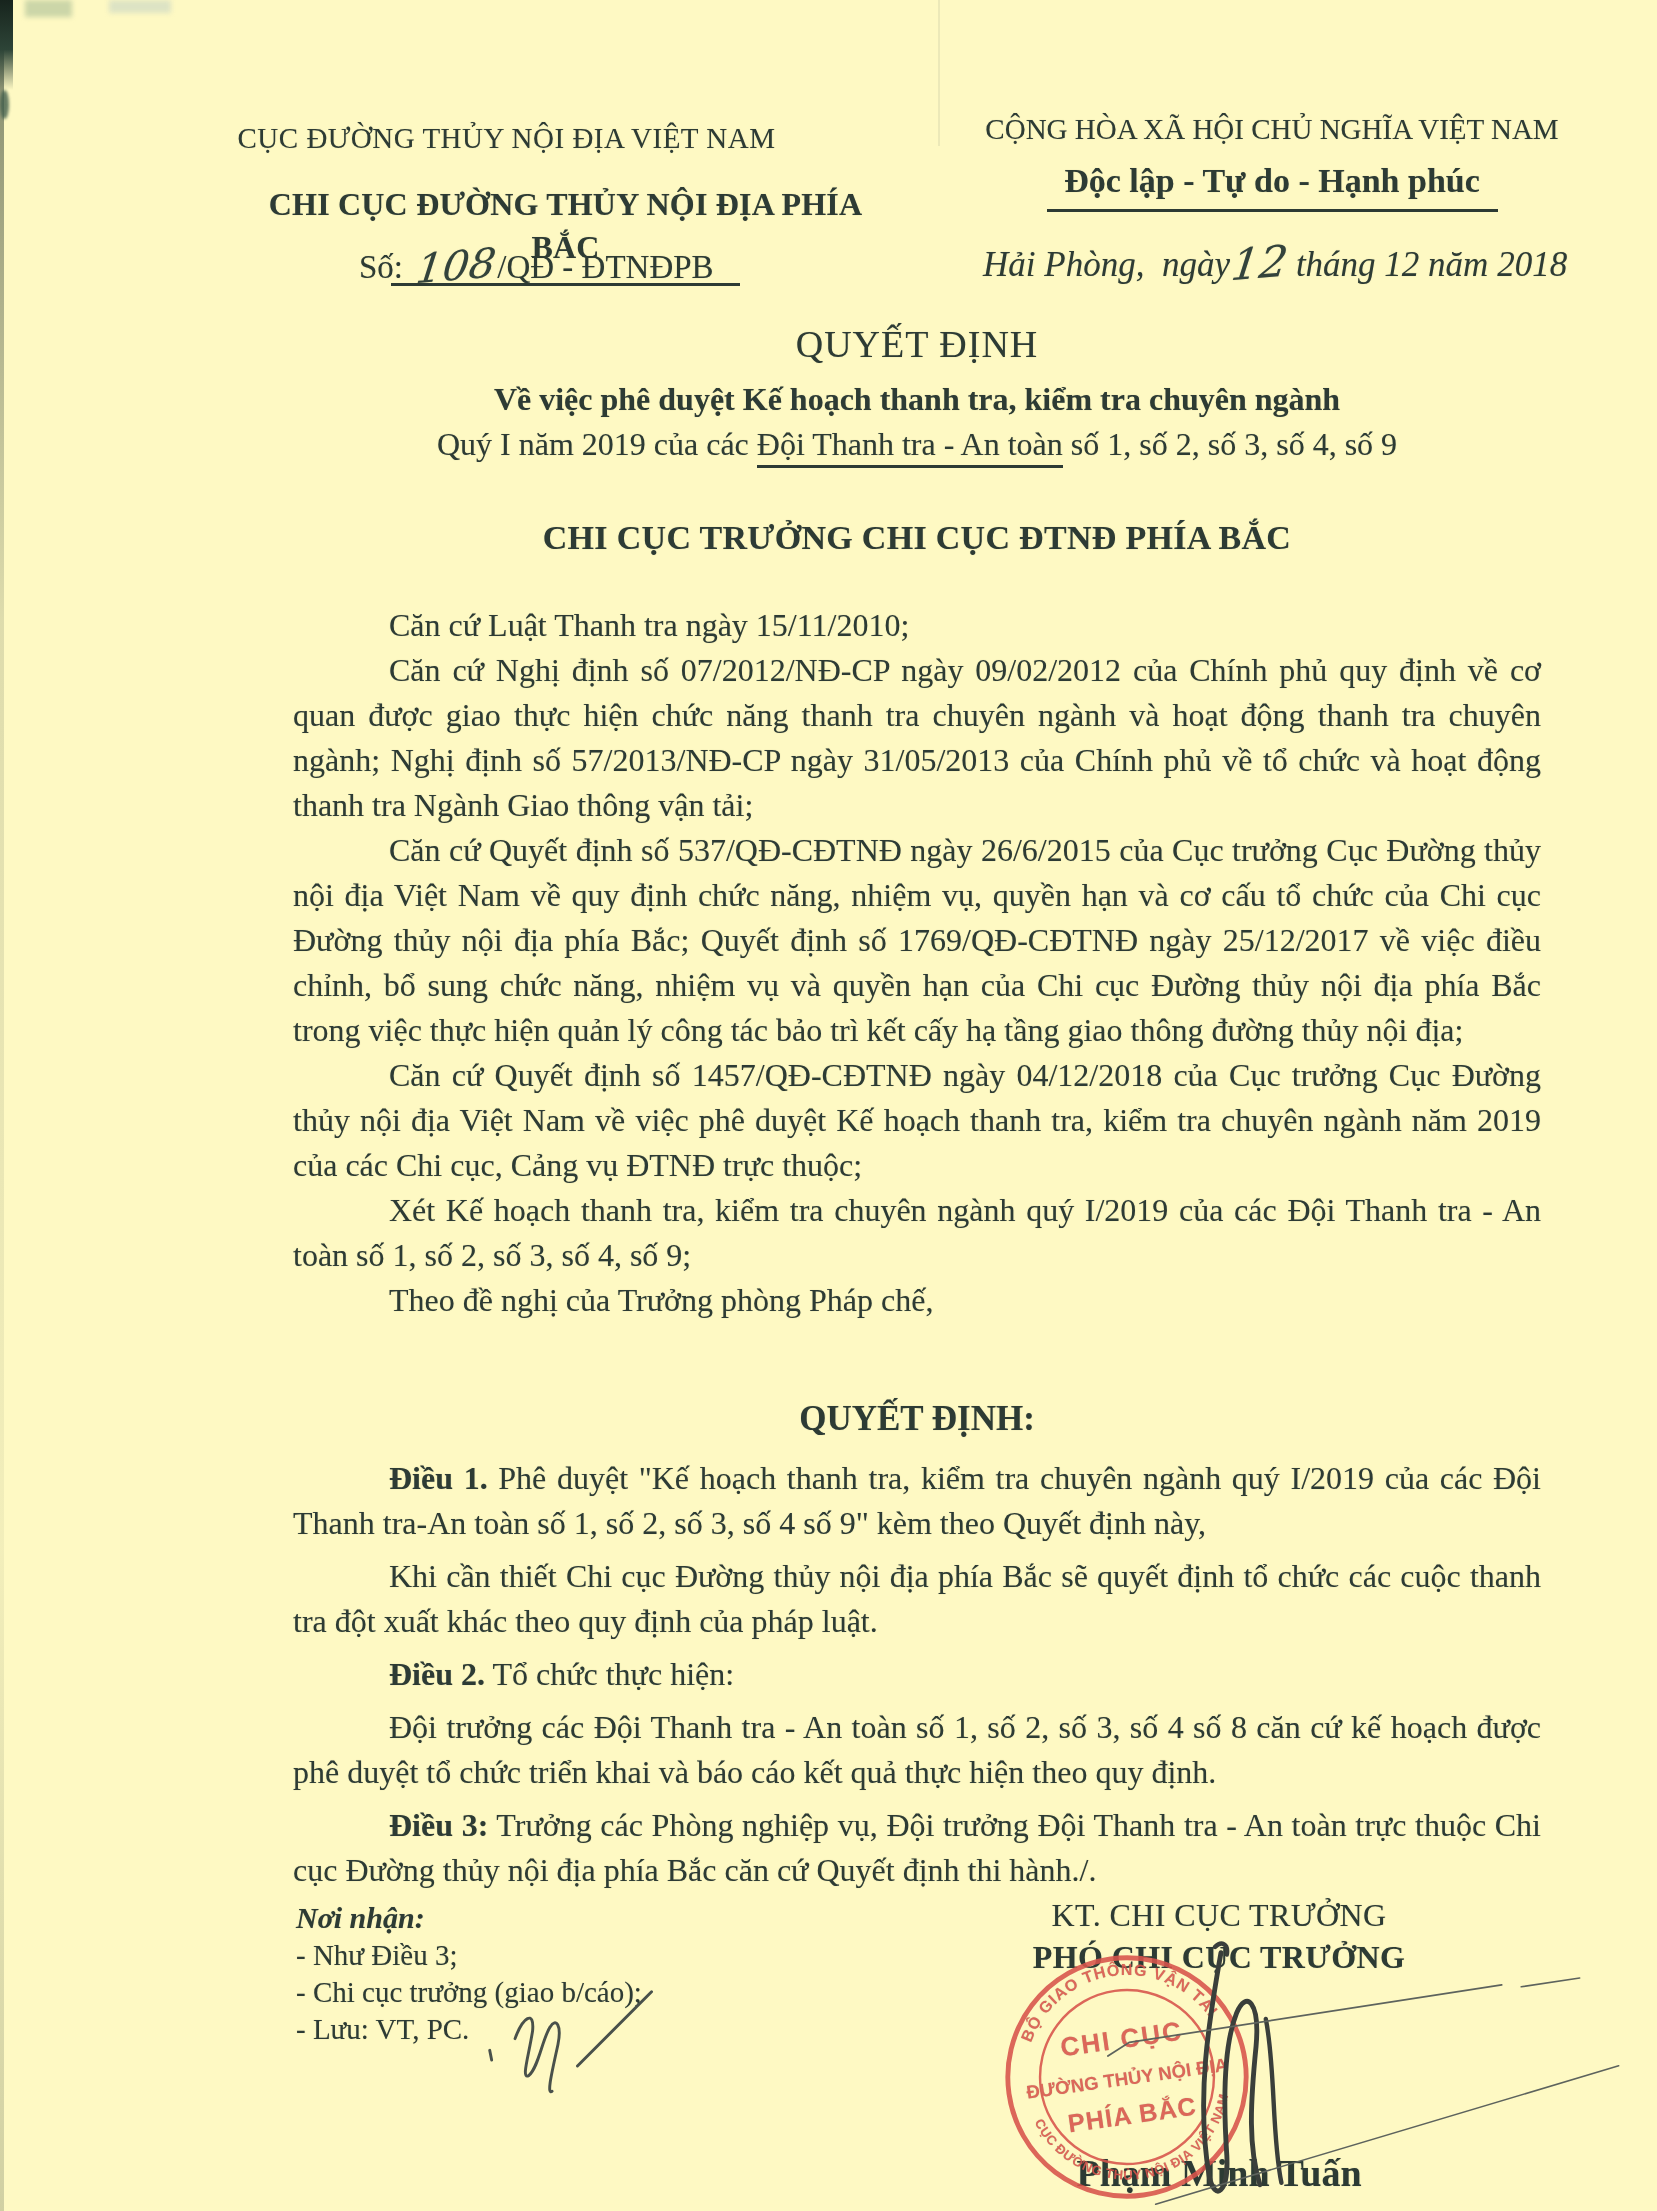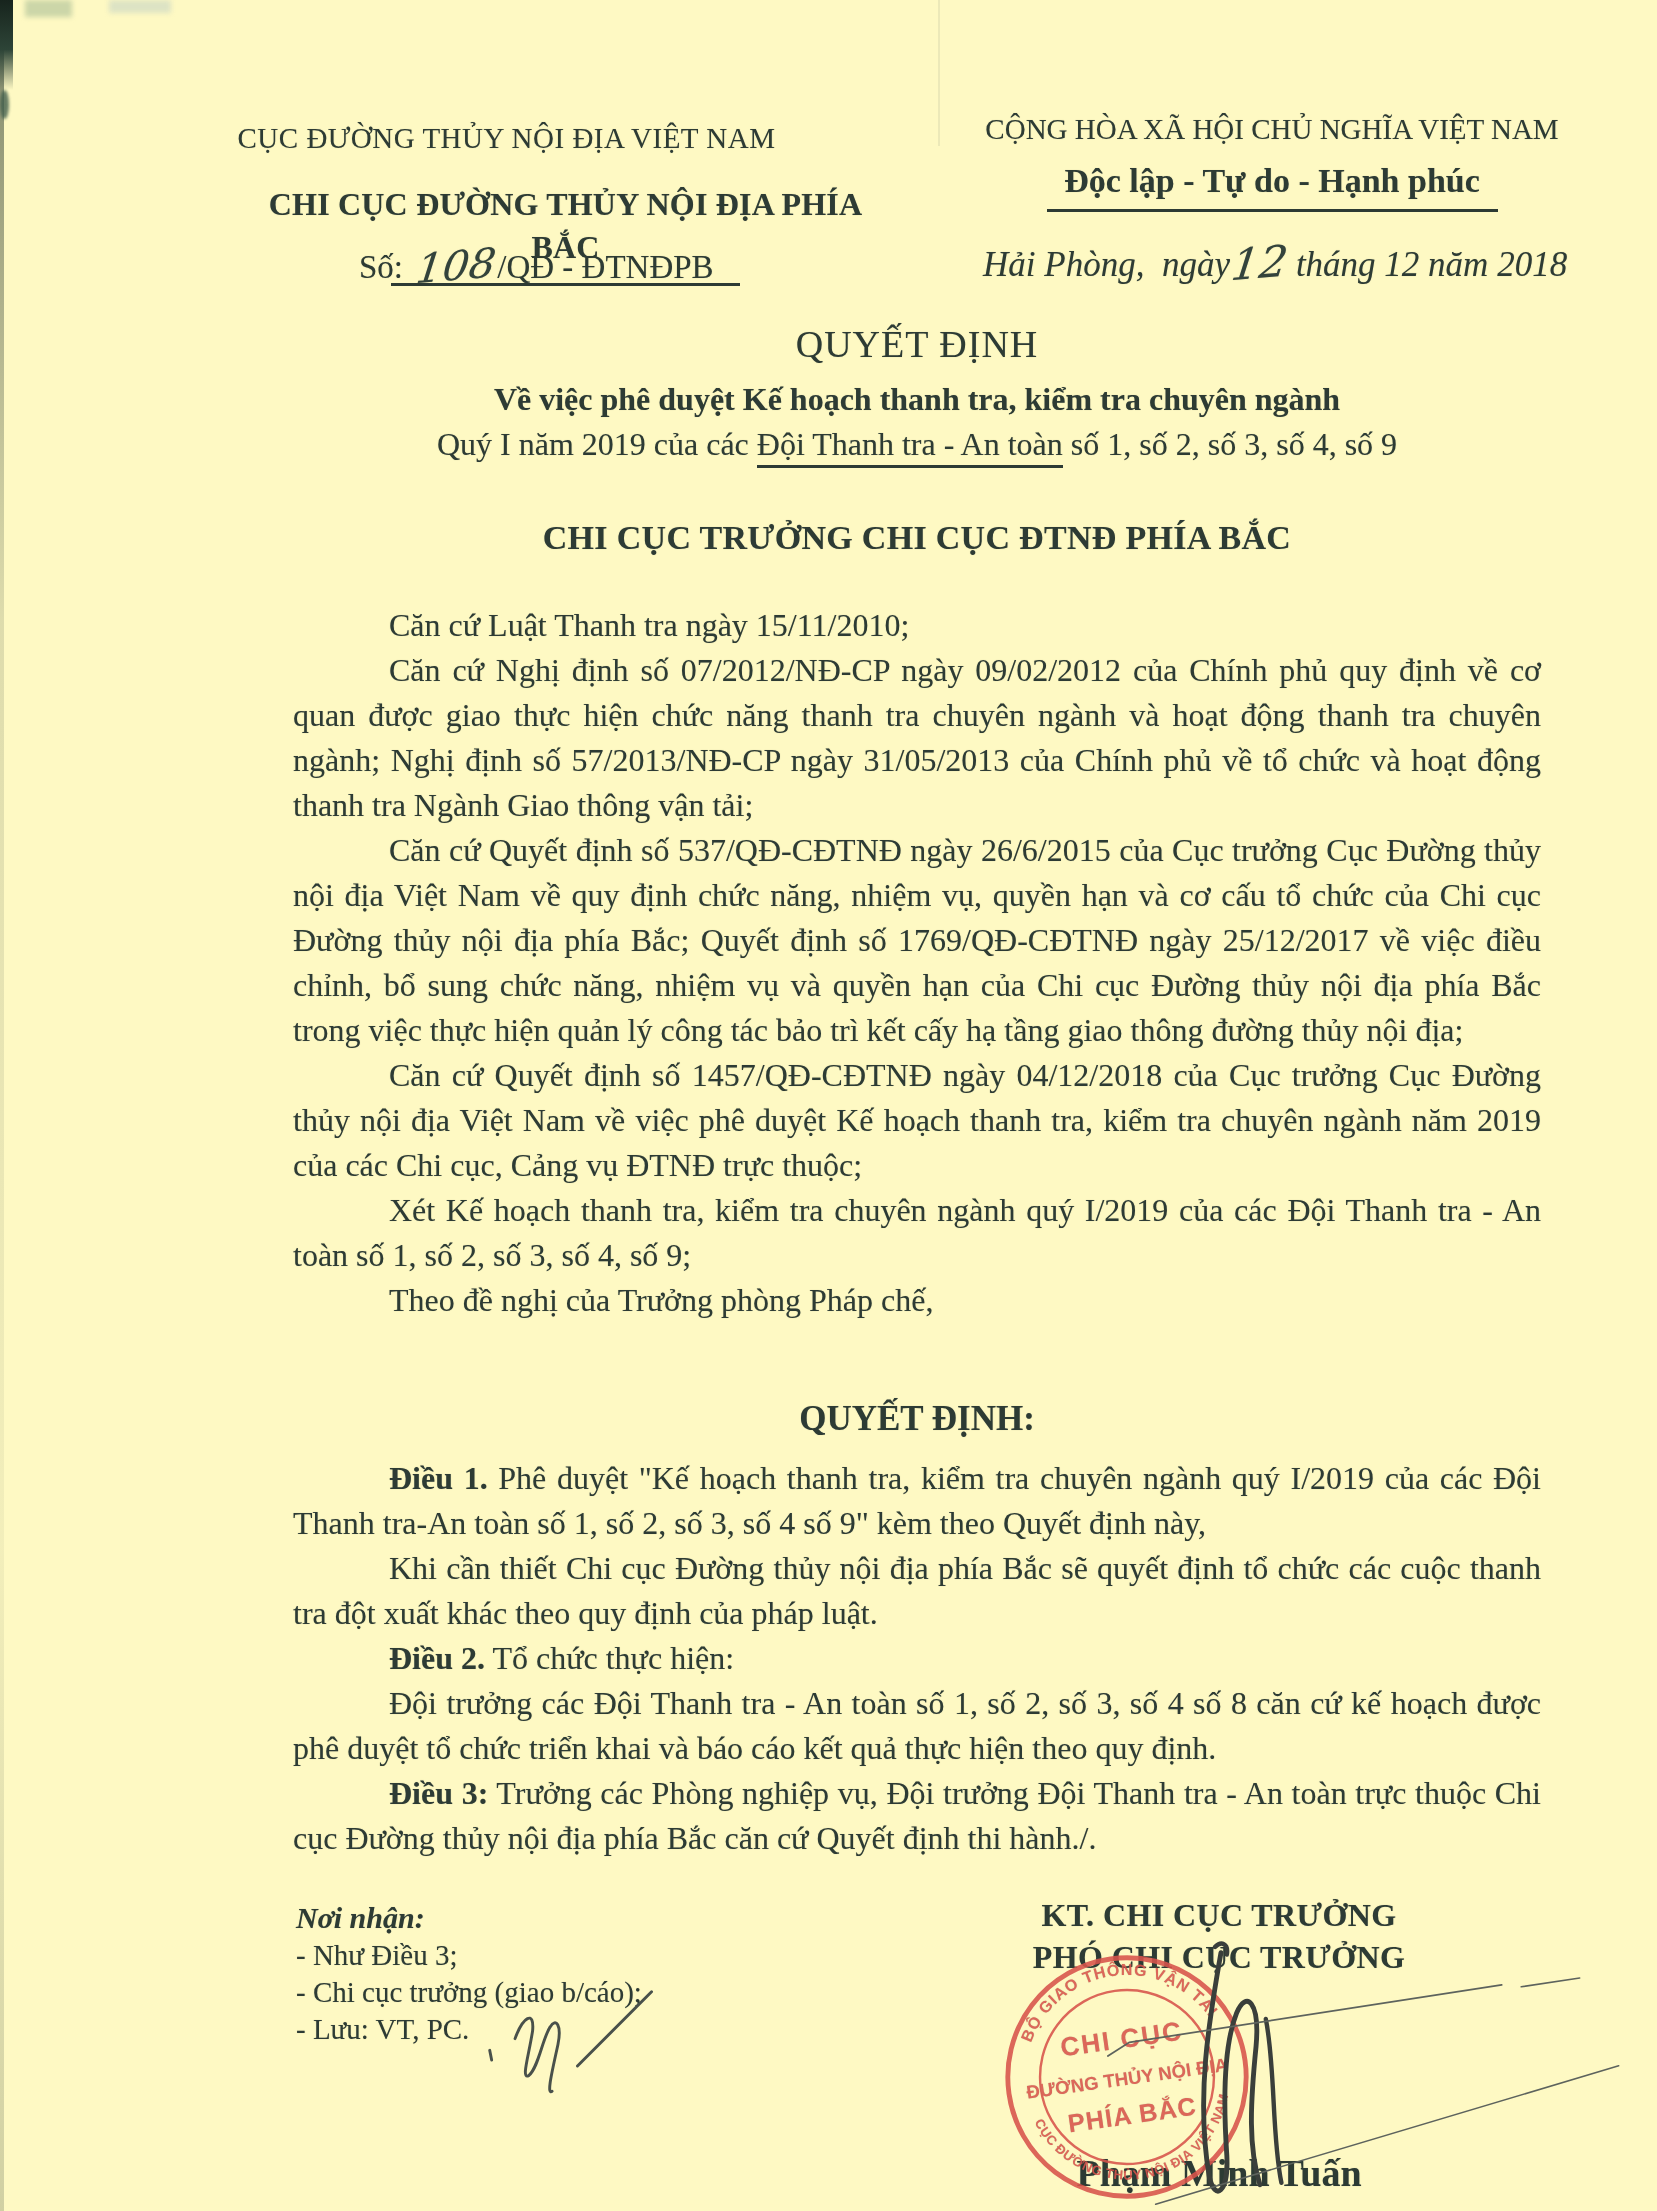--- a/index.html
+++ b/index.html
@@ -42,29 +42,29 @@
   .title-block .sub1{font-size:32px;font-weight:bold;line-height:45px;margin-top:7.8px;}
   .title-block .sub2{font-size:32px;font-weight:normal;line-height:45px;}
   .title-block .u{border-bottom:3.4px solid #2d3b34;padding-bottom:2.9px;}
   .title-block .authority{font-size:34px;font-weight:bold;line-height:47px;margin-top:47px;letter-spacing:0.3px;}
   
   .body-col{position:absolute;left:293px;width:1248px;font-size:32px;line-height:45px;text-align:justify;}
   .recitals{top:603px;}
   .decision{top:1395px;}
   .body-col p{margin:0;text-indent:96px;}
   .decision-heading{font-size:35px;font-weight:bold;text-align:center;line-height:47px;text-indent:0 !important;}
-  .decision p.art{margin-top:0;}
+  .decision p.art{margin-top:8px;}
   .decision p.first{margin-top:13.7px;}
   b.lbl{font-weight:bold;}
   
   .recipients{position:absolute;left:296px;top:1898px;}
   .recipients .rh{font-size:30px;font-weight:bold;font-style:italic;line-height:39px;}
   .recipients .ri{font-size:29px;line-height:37px;}
   .sig-head{position:absolute;left:985px;top:1894px;width:468px;text-align:center;}
-  .sig-head .kt{font-size:32px;font-weight:bold;line-height:42px;letter-spacing:0.4px;}
+  .sig-head .kt{font-size:32px;font-weight:normal;line-height:42px;letter-spacing:0.4px;}
   .sig-head .pos{font-size:32px;font-weight:bold;line-height:42px;letter-spacing:0.4px;}
   .sig-name{position:absolute;left:985px;top:2151px;width:468px;text-align:center;
     font-size:38px;font-weight:bold;z-index:1;}
   .stamp{position:absolute;left:1000px;top:1950px;width:254px;height:254px;
     transform:rotate(-8deg);opacity:.88;z-index:3;}
   .sig-ink{position:absolute;left:975px;top:1941px;width:683px;height:271px;z-index:4;}
   .pc-squiggle{position:absolute;left:478px;top:1980px;width:195px;height:127px;z-index:2;}
 </style>
 </head>
 <body>

